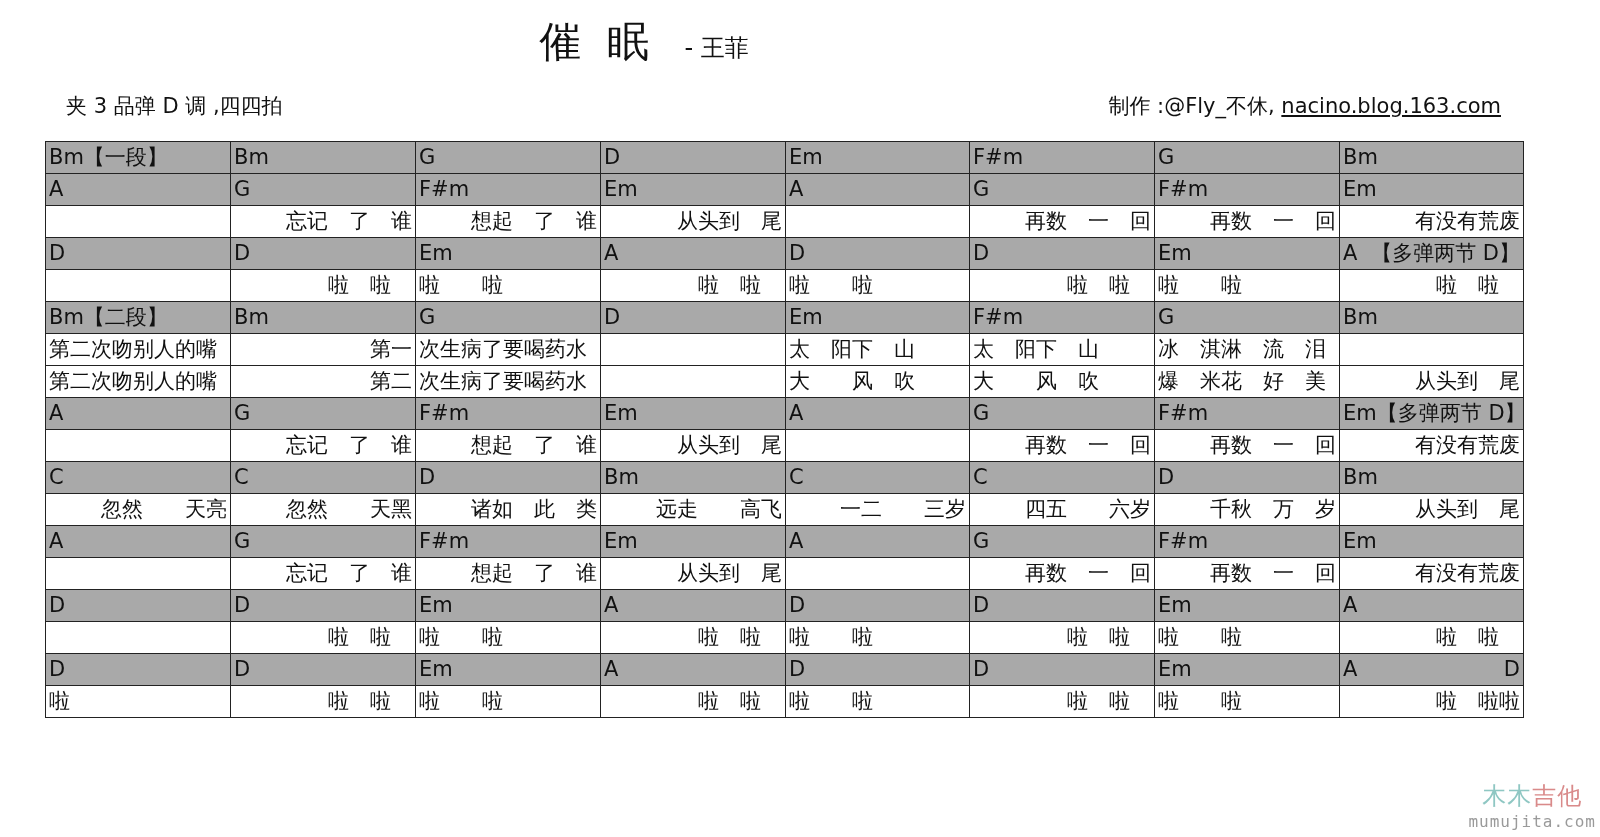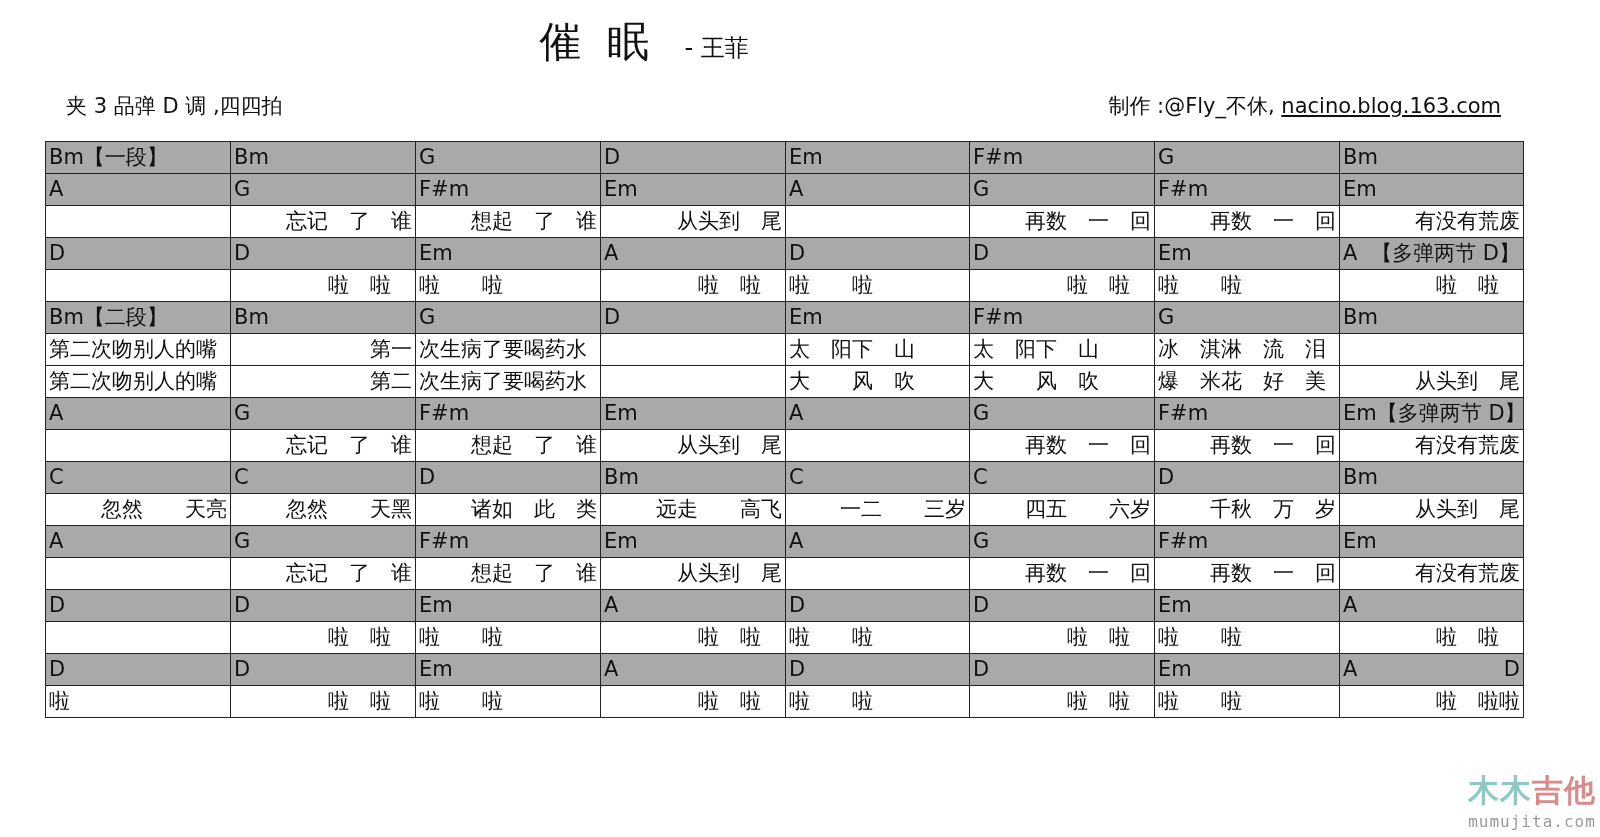--- a/index.html
+++ b/index.html
@@ -14,21 +14,21 @@
   table.sheet { position: absolute; left: 45px; top: 141px; border-collapse: collapse;
                 table-layout: fixed; width: 1478px; }
   table.sheet td { border: 1.5px solid #222; height: 31px; padding: 0 3px; font-size: 21px;
                    white-space: pre; overflow: hidden; line-height: 31px; }
   tr.chord td { background: #a9a9a9; }
   tr.lyric td { background: #ffffff; }
   td.al-l { text-align: left; }
   td.al-r { text-align: right; }
   .cell-split { display: flex; justify-content: space-between; }
   .watermark { position: absolute; right: 4px; bottom: 6px; text-align: center; }
-  .watermark .wm-main { font-size: 31px; font-weight: bold; color: #8fc7c3; letter-spacing: 1px; }
+  .watermark .wm-main { font-size: 24px; font-weight: normal; color: #8fc7c3; letter-spacing: 1px; }
   .watermark .wm-main .red { color: #d98a8a; }
   .watermark .wm-sub { font-size: 16px; color: #9a9a9a; font-family: "DejaVu Sans Mono", monospace; letter-spacing: 1px; }
 </style>
 </head>
 <body>
 
 <div class="title-wrap">
   <span class="title">催眠</span>
   <span class="artist">- 王菲</span>
 </div>

